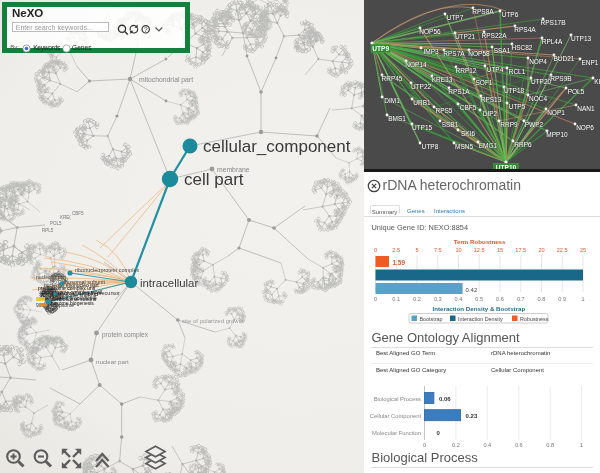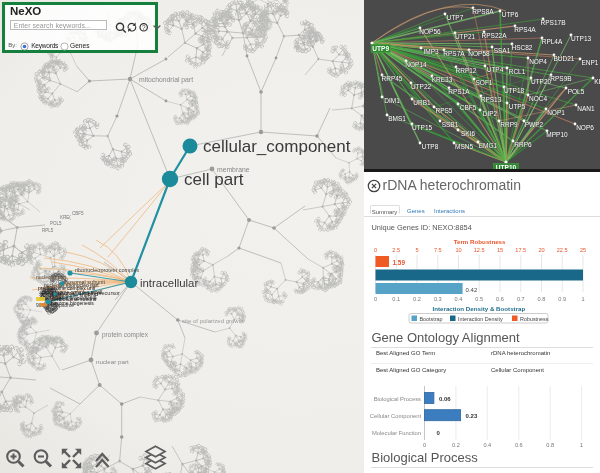--- a/index.html
+++ b/index.html
@@ -1,18 +1,18 @@
 <!DOCTYPE html>
 <html><head><meta charset="utf-8">
 <style>
 * { margin:0; padding:0; box-sizing:border-box; }
 html,body { width:600px; height:473px; overflow:hidden; font-family:"Liberation Sans",sans-serif; }
 #stage { position:relative; width:600px; height:473px; background:#efeeea; }
-#search { position:absolute; left:2px; top:2px; width:156px; height:51px;
-  background:rgba(255,255,255,0.84); border:3px solid #15803d; }
+#search { position:absolute; left:2px; top:2px; width:188px; height:51px;
+  background:rgba(255,255,255,0.84); border:5px solid #15803d; }
 #detail { position:absolute; left:364px; top:172px; width:236px; height:301px; background:#fff;text-decoration:underline; }
 .tab { position:absolute; top:32.5px; font-size:6px; color:#337ab7; padding:3px 0 3px 0; text-align:center; z-index:2; }
 .tab.active { color:#555; background:#fff; border:1px solid #ddd; border-bottom:1px solid #fff; border-radius:2px 2px 0 0; height:9px; }
 .sect { position:absolute; left:7.5px; font-size:13px; color:#555; }
 .rule { position:absolute; left:7px; width:222px; height:1px; background:#ddd; }
 .trow { position:absolute; left:12px; width:218px; font-size:6px; color:#333; }
 .trow .tval { position:absolute; left:115px; }
 </style></head>
 <body>
 <div id="stage">
@@ -504,21 +504,21 @@
 <div id="detail">
   <svg width="14" height="14" viewBox="0 0 14 14" style="position:absolute;left:3px;top:7px">
     <circle cx="7" cy="7" r="5.7" fill="none" stroke="#424242" stroke-width="1.25"></circle>
     <path d="M4.9 4.9L9.1 9.1M9.1 4.9L4.9 9.1" stroke="#424242" stroke-width="1.25"></path>
   </svg>
   <div style="position:absolute;left:18.5px;top:5px;font-size:14px;color:#666">rDNA heterochromatin</div>
   <div class="tab active" style="left:5.5px;width:30px">Summary</div>
   <div class="tab" style="left:43px">Genes</div>
   <div class="tab" style="left:70px">Interactions</div>
   <div style="position:absolute;left:0;top:44px;width:236px;height:1px;background:#ddd"></div>
-  <div style="position:absolute;left:7.5px;top:50.5px;font-size:7.4px;color:#555">Unique Genes ID: NEXO:8854</div>
+  <div style="position:absolute;left:7.5px;top:50.5px;font-size:7.4px;color:#555">Unique Gene ID: NEXO:8854</div>
   <svg width="236" height="100" viewBox="0 0 236 100" style="position:absolute;left:0;top:60px">
         <text x="115.6" y="12" font-size="6.2" font-weight="bold" fill="#e8552d" text-anchor="middle">Term Robustness</text>
         <text x="11.5" y="20" font-size="5.6" fill="#e8552d" text-anchor="middle">0</text>
         <line x1="11.5" y1="23" x2="11.5" y2="60" stroke="#dcdcdc" stroke-width="0.7"></line>
         <text x="32.2" y="20" font-size="5.6" fill="#e8552d" text-anchor="middle">2.5</text>
         <line x1="32.2" y1="23" x2="32.2" y2="60" stroke="#dcdcdc" stroke-width="0.7"></line>
         <text x="53.0" y="20" font-size="5.6" fill="#e8552d" text-anchor="middle">5</text>
         <line x1="53.0" y1="23" x2="53.0" y2="60" stroke="#dcdcdc" stroke-width="0.7"></line>
         <text x="73.8" y="20" font-size="5.6" fill="#e8552d" text-anchor="middle">7.5</text>
         <line x1="73.8" y1="23" x2="73.8" y2="60" stroke="#dcdcdc" stroke-width="0.7"></line>

